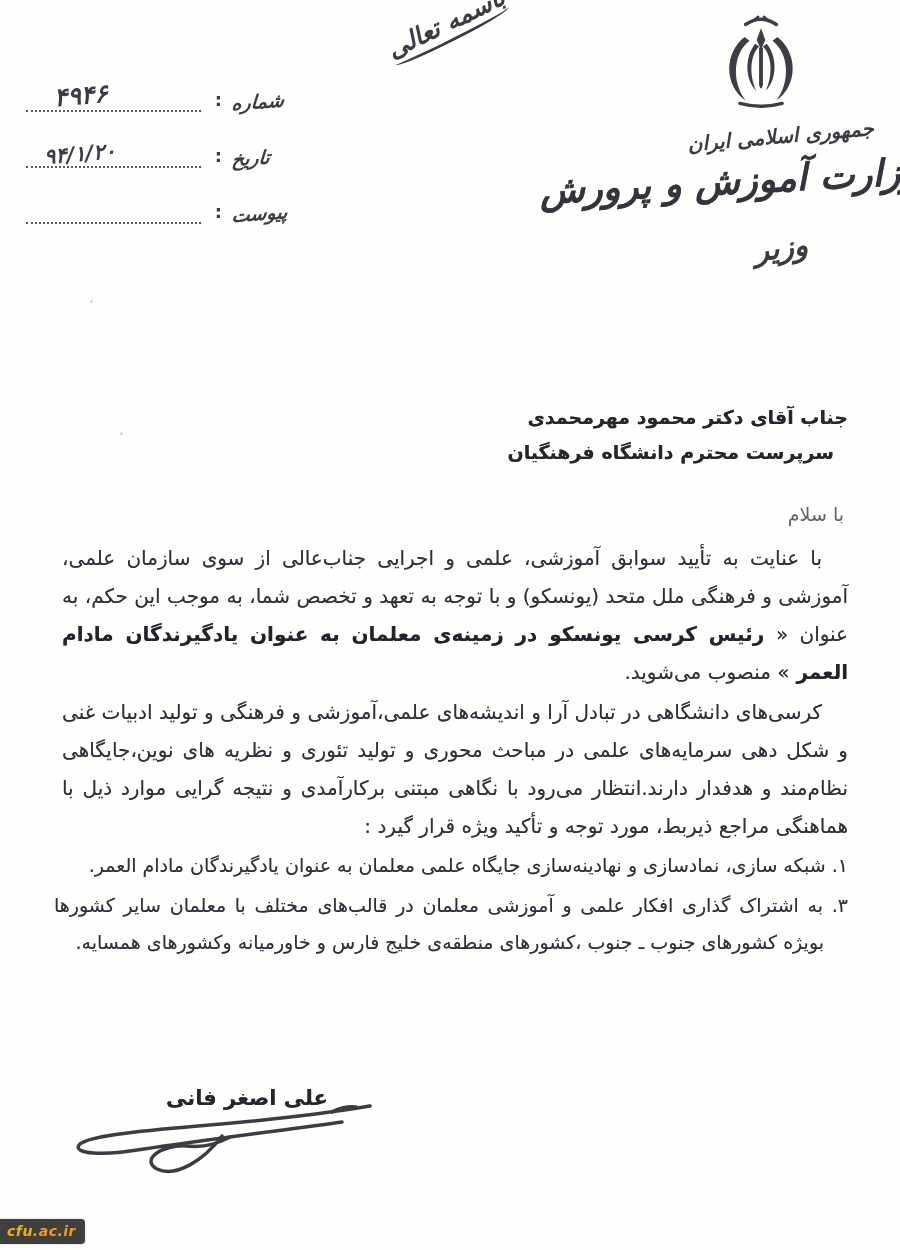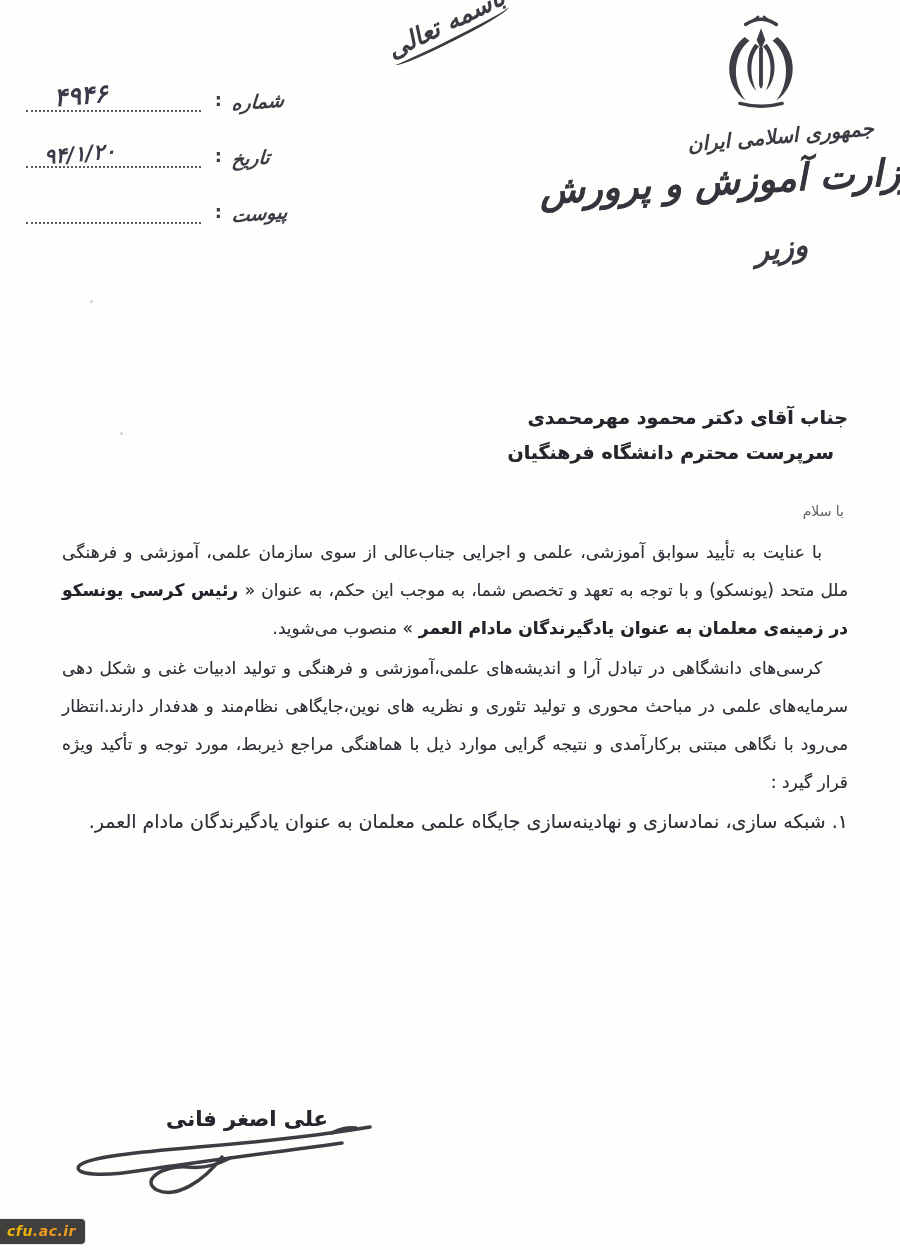--- a/index.html
+++ b/index.html
@@ -47,37 +47,37 @@
     font-size:25px;font-weight:700;font-style:italic;color:#3a3a4a;
     transform:rotate(-5deg);letter-spacing:3px;white-space:nowrap;
   }
   .meta-value.date{font-size:21px;left:18px;letter-spacing:2px;}
   
   .letter-body{position:absolute;top:406px;right:52px;left:54px;text-align:right;}
   .recipient-name{font-size:19px;font-weight:700;color:#26262e;margin:0 0 13px 0;
     text-shadow:0 0 .5px rgba(0,0,0,.55);}
   .recipient-title{font-size:19px;font-weight:700;color:#26262e;margin:0 14px 40px 0;
     text-shadow:0 0 .5px rgba(0,0,0,.55);}
-  .salutation{font-size:14px;color:#62626c;margin:0 4px 14px 0;}
+  .salutation{font-size:19px;color:#62626c;margin:0 4px 14px 0;}
   .para{
-    font-size:17px;line-height:38px;text-align:justify;margin:0 0 2px 8px;
+    font-size:20px;line-height:38px;text-align:justify;margin:0 0 2px 8px;
     color:#30303a;text-shadow:0 0 .4px rgba(0,0,0,.4);
   }
   .para.indent{text-indent:26px;}
   .para b{font-weight:700;color:#23232b;}
   .duties{margin-top:2px;}
   .duty{
     font-size:19px;line-height:37px;text-align:justify;color:#30303a;
     padding-right:24px;text-indent:-24px;margin-bottom:3px;
     text-shadow:0 0 .4px rgba(0,0,0,.4);
   }
   .closing{font-size:17.5px;line-height:37px;margin-top:4px;color:#30303a;
     text-shadow:0 0 .4px rgba(0,0,0,.4);}
   
-  .signature{position:absolute;top:1078px;left:70px;width:330px;height:115px;margin-top:21px;}
+  .signature{position:absolute;top:1078px;left:70px;width:330px;height:115px;}
   .signature-name{
     position:absolute;top:8px;left:96px;font-size:21px;font-weight:700;color:#26262e;
     white-space:nowrap;text-shadow:0 0 .6px rgba(0,0,0,.6);
   }
   .signature-mark{position:absolute;top:14px;left:0;width:310px;height:95px;}
   
   .watermark{
     position:absolute;left:0;top:1219px;background:#403f3d;
     padding:4px 9px 5px 7px;border-radius:0 4px 4px 0;direction:ltr;
     font-style:italic;font-weight:700;font-size:14px;letter-spacing:.5px;
@@ -144,20 +144,21 @@
     <p class="recipient-name">جناب آقای دکتر محمود مهرمحمدی</p>
     <p class="recipient-title">سرپرست محترم دانشگاه فرهنگیان</p>
     <p class="salutation">با سلام</p>
 
     <p class="para indent"><span>با عنایت به تأیید سوابق آموزشی، علمی و اجرایی جناب‌عالی از سوی سازمان علمی، آموزشی و فرهنگی ملل متحد (یونسکو) و با توجه به تعهد و تخصص شما، به موجب این حکم، به عنوان «</span><b> رئیس کرسی یونسکو در زمینه‌ی معلمان به عنوان یادگیرندگان مادام العمر </b><span>» منصوب می‌شوید.</span></p>
 
     <p class="para indent">کرسی‌های دانشگاهی در تبادل آرا و اندیشه‌های علمی،آموزشی و فرهنگی و تولید ادبیات غنی و شکل دهی سرمایه‌های علمی در مباحث محوری و تولید تئوری و نظریه های نوین،جایگاهی نظام‌مند و هدفدار دارند.انتظار می‌رود با نگاهی مبتنی برکارآمدی و نتیجه گرایی موارد ذیل با هماهنگی مراجع ذیربط، مورد توجه و تأکید ویژه قرار گیرد :</p>
 
     <div class="duties">
       <div class="duty">۱. شبکه سازی، نمادسازی و نهادینه‌سازی جایگاه علمی معلمان به عنوان یادگیرندگان مادام العمر.</div>
+      <div class="duty">۳. به اشتراک گذاری افکار علمی و آموزشی معلمان در قالب‌های مختلف با معلمان سایر کشورها بویژه کشورهای جنوب ـ جنوب ،کشورهای منطقه‌ی خلیج فارس و خاورمیانه وکشورهای همسایه.</div>
     </div>
 
   </div>
 
   <div class="signature">
     <span class="signature-name">علی اصغر فانی</span>
     <svg class="signature-mark" viewBox="0 0 310 95" aria-hidden="true">
       <g fill="none" stroke="#2c2c34" stroke-width="3.5" stroke-linecap="round" opacity="0.92">
         <path d="M300,14 C252,22 190,29 128,34 C70,39 16,44 9,53 C3,62 32,64 74,57 C134,48 214,38 272,30"></path>
         <path d="M152,44 C134,68 106,86 87,77 C70,68 92,52 117,54 C138,56 150,50 160,45"></path>

